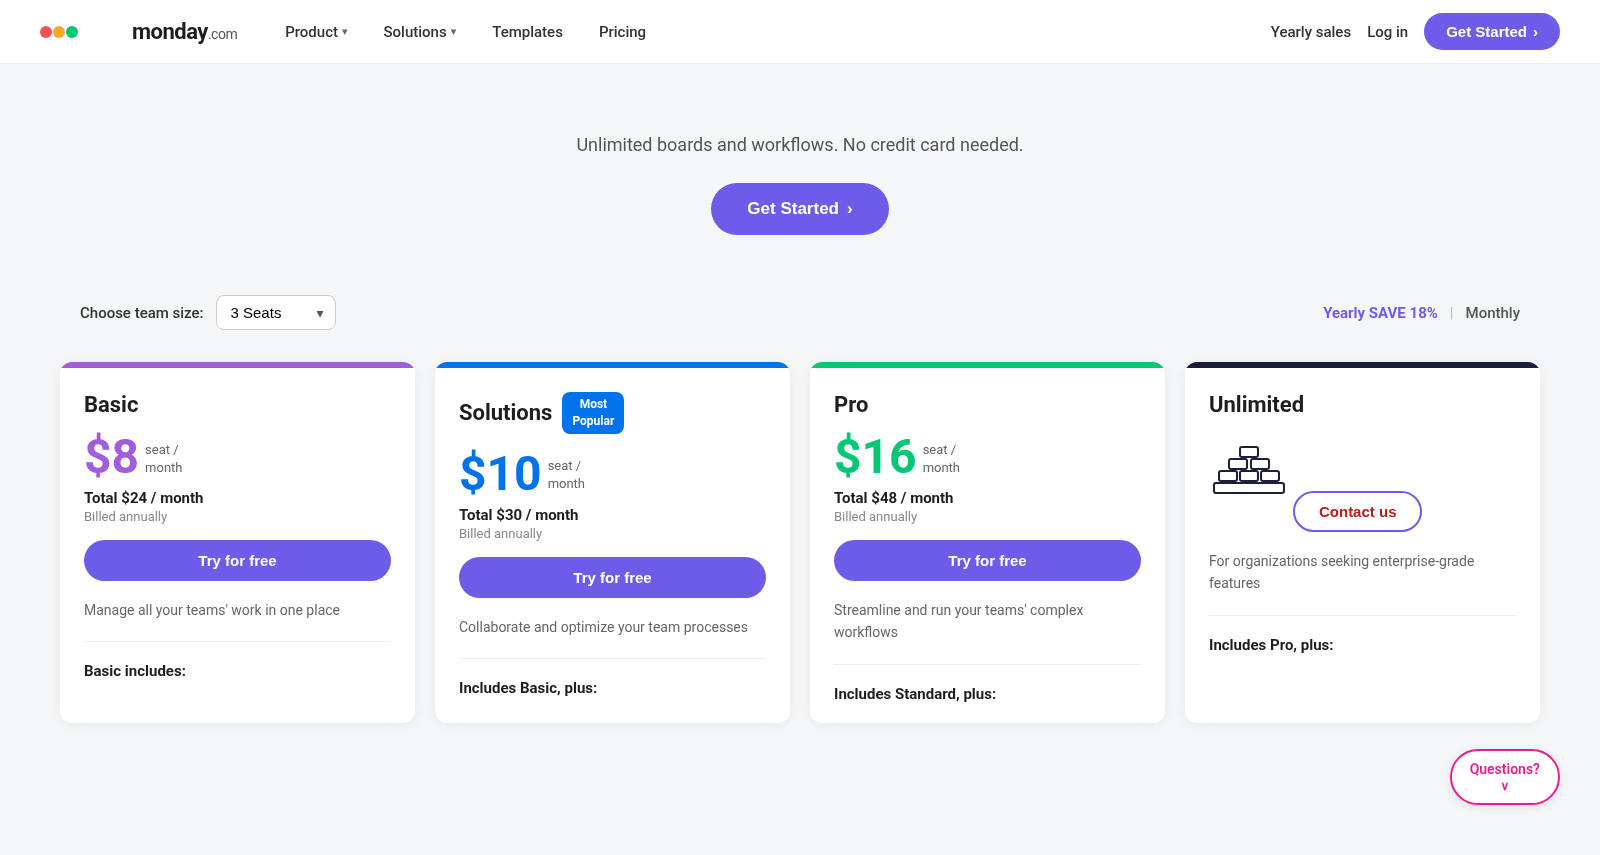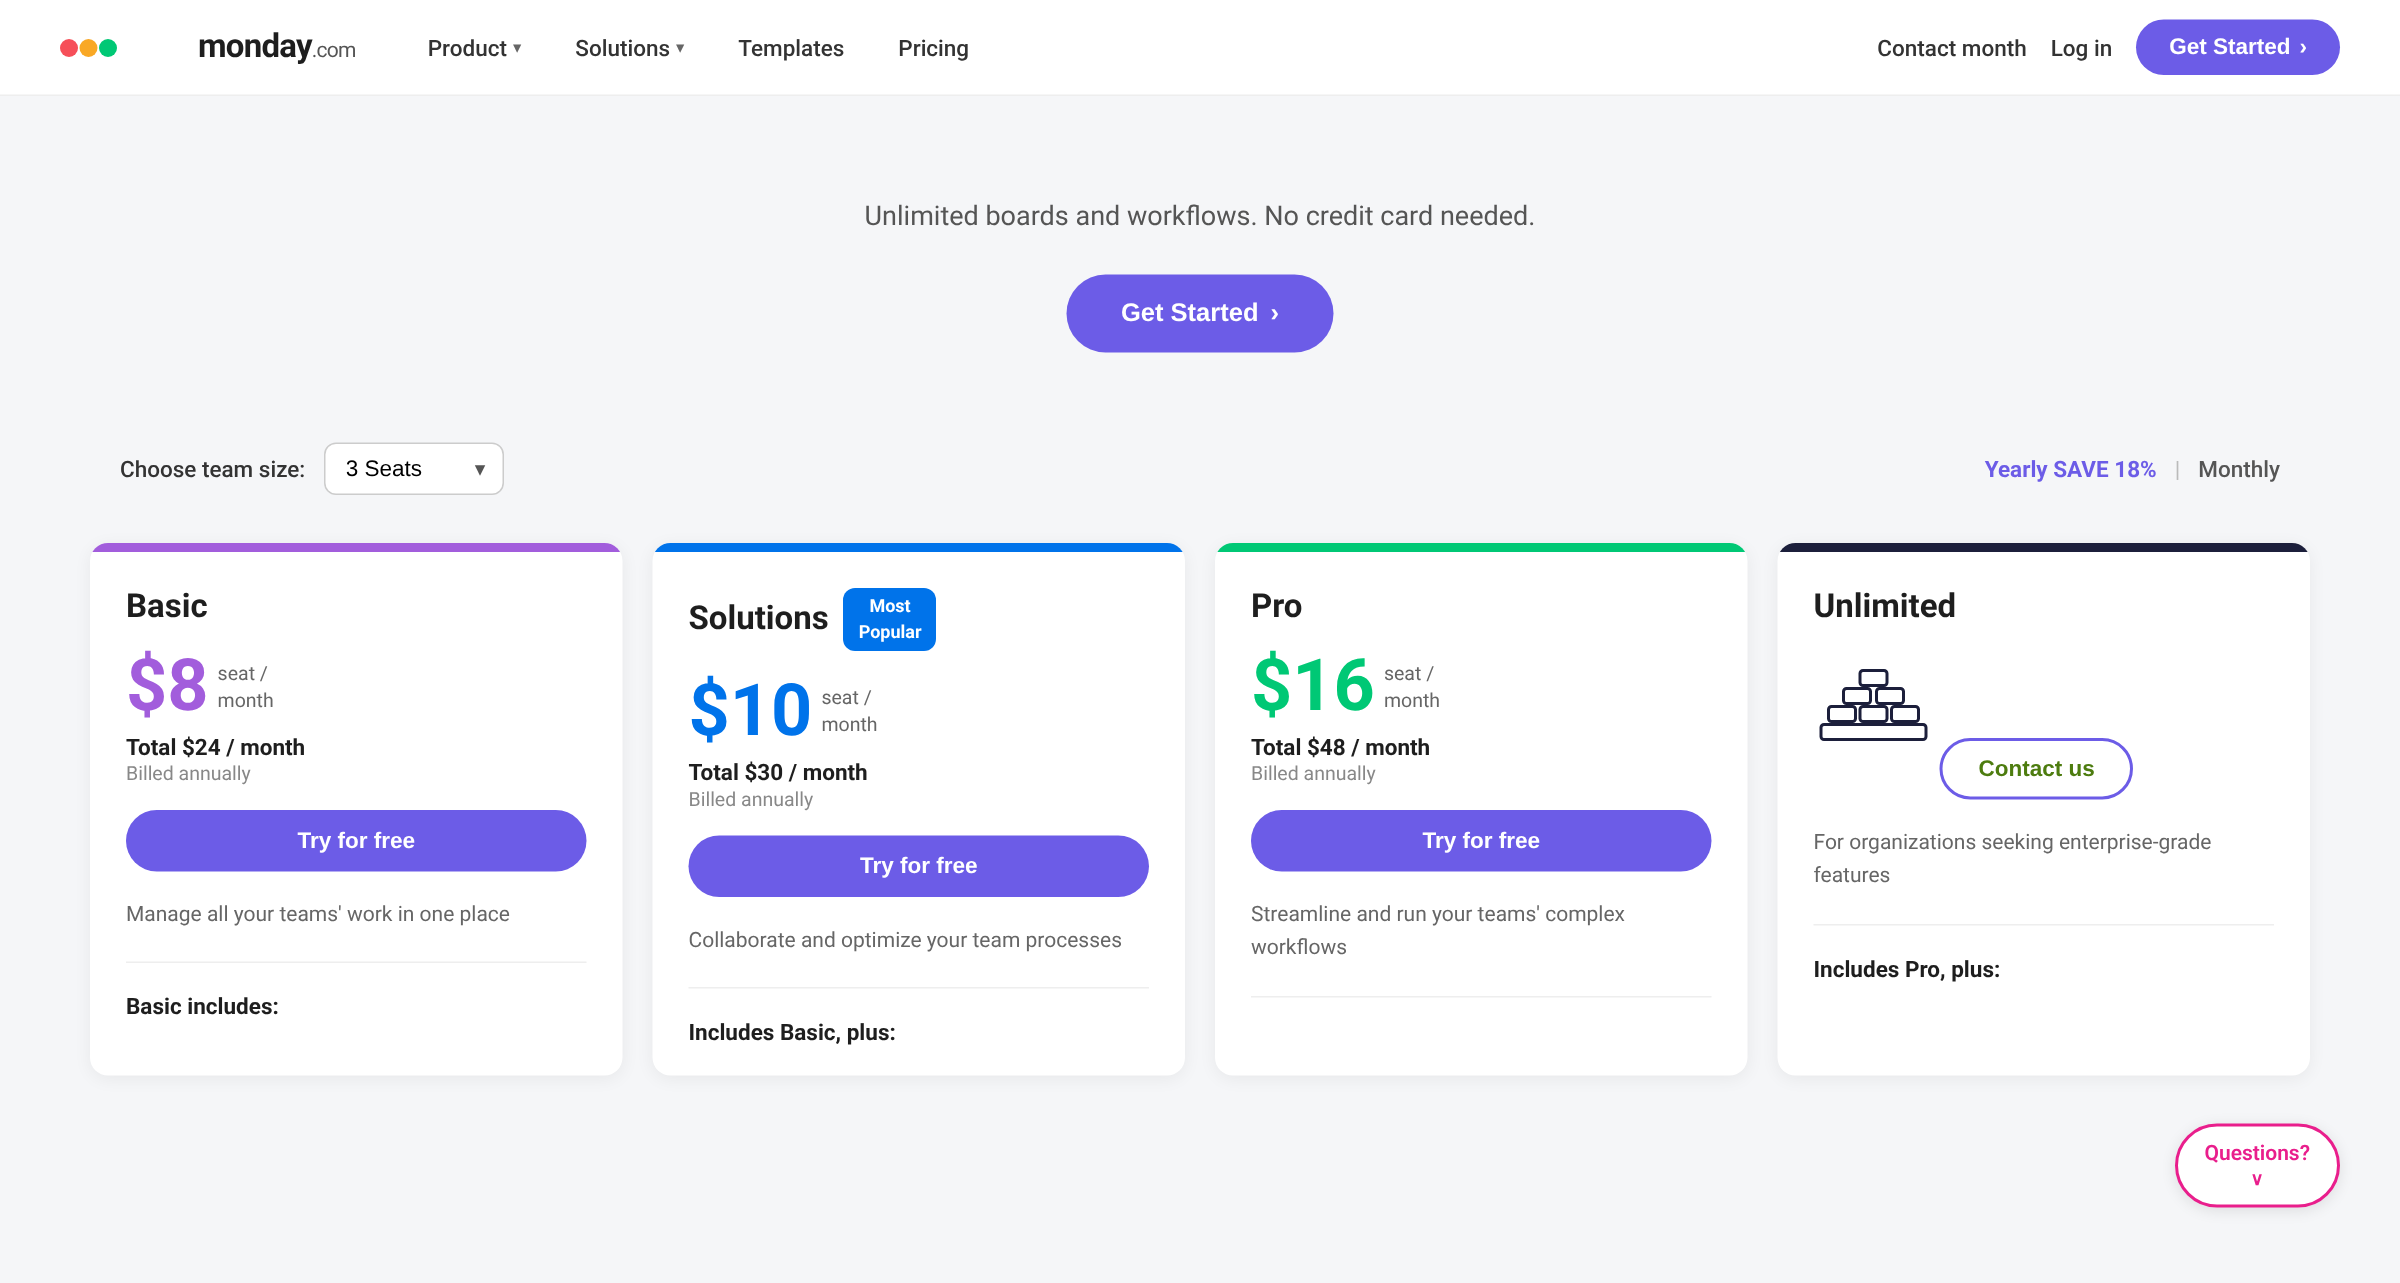--- a/index.html
+++ b/index.html
@@ -241,21 +241,21 @@
       padding: 12px 24px;
       border-radius: 30px;
       font-size: 15px;
       font-weight: 600;
       cursor: pointer;
       width: 100%;
       margin-bottom: 18px;
     }
     .contact-btn {
       background: #fff;
-      color: #4d7c0f;
+      color: #b91c1c;
       border: 2px solid #6c5ce7;
       padding: 10px 24px;
       border-radius: 30px;
       font-size: 15px;
       font-weight: 600;
       cursor: pointer;
       width: auto;
       display: inline-block;
       margin-bottom: 18px;
     }
@@ -335,21 +335,21 @@
       <span class="nav-chevron">▾</span>
     </div>
     <div class="nav-item">
       <span>Templates</span>
     </div>
     <div class="nav-item">
       <span>Pricing</span>
     </div>
   </div>
   <div class="nav-right">
-    <span class="nav-link">Contact month</span>
+    <span class="nav-link">Yearly sales</span>
     <span class="nav-link">Log in</span>
     <button class="get-started-btn">
       <span>Get Started</span>
       <span>›</span>
     </button>
   </div>
 </nav>
 
 <section class="hero">
   <p>Unlimited boards and workflows. No credit card needed.</p>
@@ -433,20 +433,21 @@
         <div class="card-title">Pro</div>
         <div class="price-row">
           <span class="price-amount" style="color:#00c875;">$16</span>
           <span class="price-meta">seat /<br>month</span>
         </div>
         <div class="price-total">Total $48 / month</div>
         <div class="price-billed">Billed annually</div>
         <button class="try-btn">Try for free</button>
         <div class="card-description">Streamline and run your teams' complex workflows</div>
         <div class="card-divider"></div>
+        <div class="card-includes">Includes Standard, plus:</div>
       </div>
     </div>
 
     <div class="card">
       <div class="card-top-bar" style="background:#1c1f3b;"></div>
       <div class="card-body">
         <div class="card-title">Unlimited</div>
         
         <svg class="enterprise-icon" viewBox="0 0 80 60" fill="none" xmlns="http://www.w3.org/2000/svg">
           <rect x="10" y="30" width="18" height="10" rx="2" stroke="#1c1f3b" stroke-width="2" fill="none"></rect>

